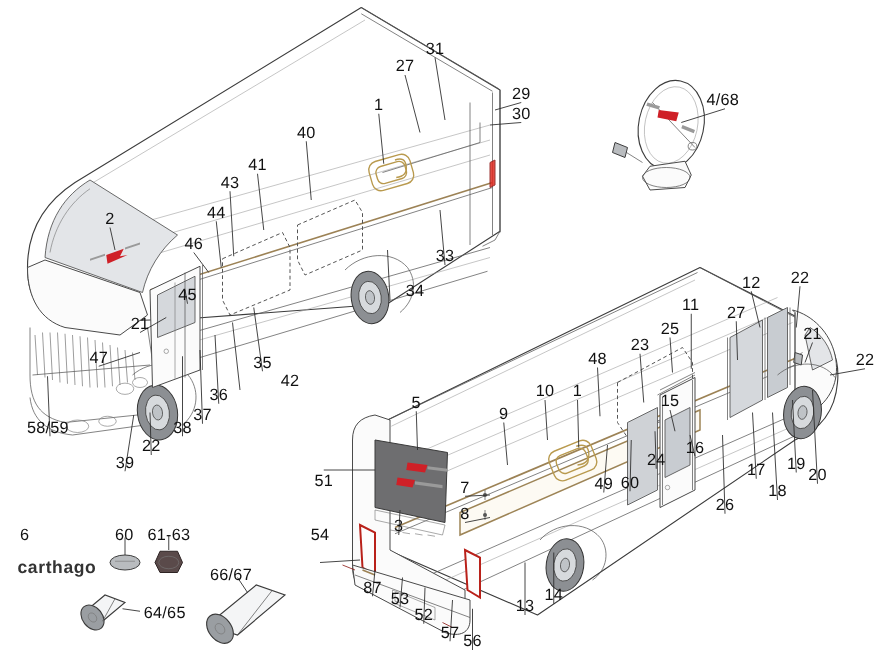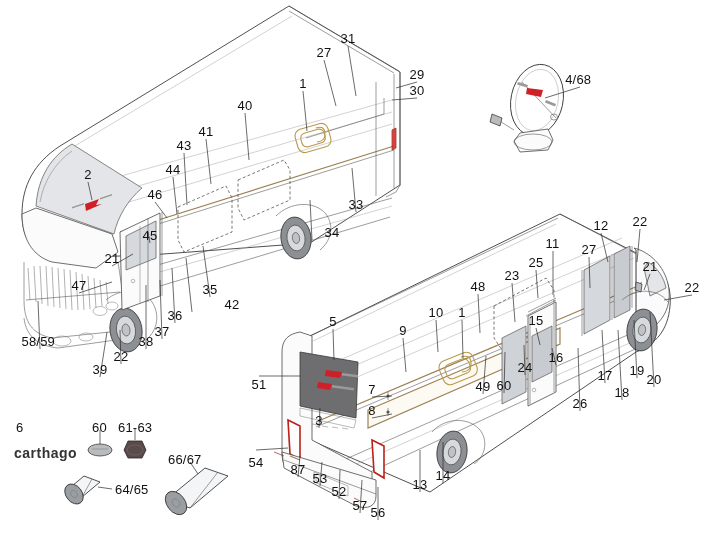--- a/index.html
+++ b/index.html
@@ -410,21 +410,21 @@
       <div class="lbl" style="left: 572.6px; top: 396px;">26</div>
       <div class="lbl" style="left: 597.6px; top: 368px;">17</div>
       <div class="lbl" style="left: 614.6px; top: 385px;">18</div>
       <div class="lbl" style="left: 629.6px; top: 363px;">19</div>
       <div class="lbl" style="left: 646.6px; top: 372px;">20</div>
       <div class="lbl" style="left: 329.3px; top: 314px;">5</div>
       <div class="lbl" style="left: 251.6px; top: 361px; margin-top: 16px;">51</div>
       <div class="lbl" style="left: 315.3px; top: 413px;">3</div>
       <div class="lbl" style="left: 368.3px; top: 382px;">7</div>
       <div class="lbl" style="left: 368.3px; top: 403px;">8</div>
-      <div class="lbl" style="left: 248.6px; top: 455px;">54</div>
+      <div class="lbl" style="left: 248.6px; top: 420px;">54</div>
       <div class="lbl" style="left: 290.6px; top: 462px;">87</div>
       <div class="lbl" style="left: 312.6px; top: 471px;">53</div>
       <div class="lbl" style="left: 331.6px; top: 484px;">52</div>
       <div class="lbl" style="left: 352.6px; top: 498px;">57</div>
       <div class="lbl" style="left: 370.6px; top: 505px;">56</div>
       <div class="lbl" style="left: 412.6px; top: 477px;">13</div>
       <div class="lbl" style="left: 435.6px; top: 468px;">14</div>
     </div>
 
   <div class="lbl" style="left:16px;top:420px">6</div>

